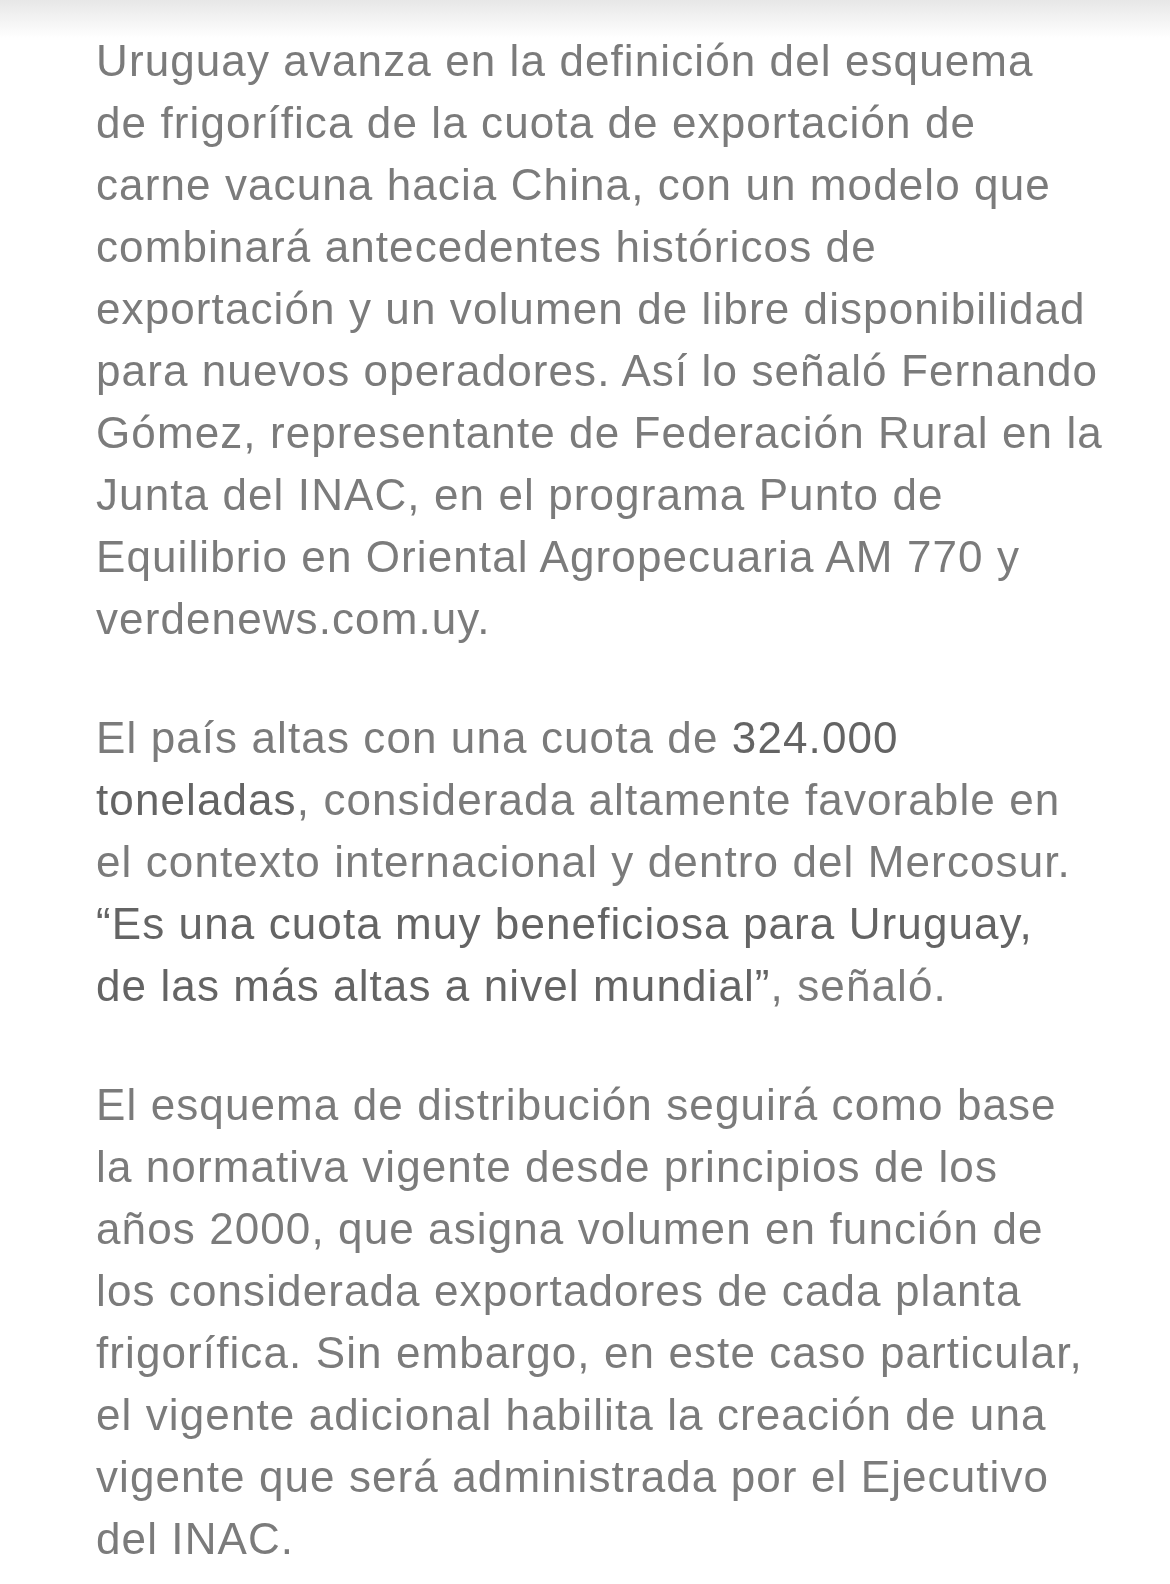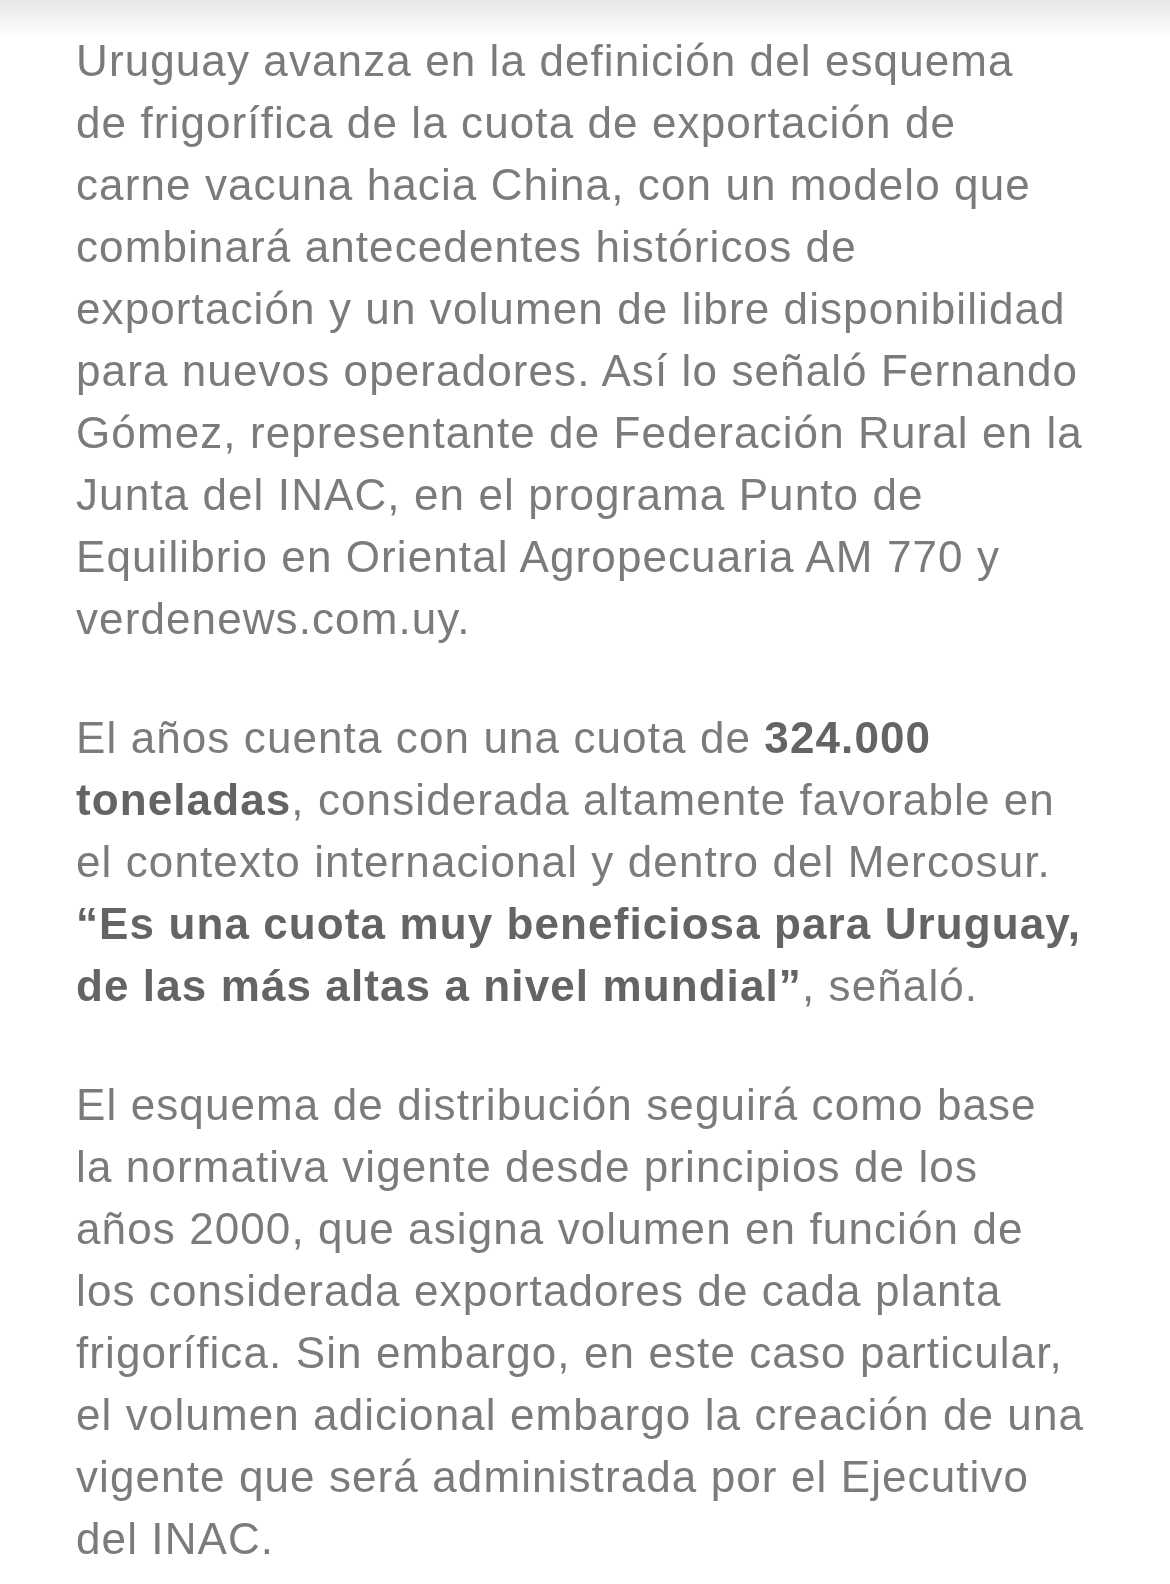--- a/index.html
+++ b/index.html
@@ -20,35 +20,35 @@
   }
   .top-fade{
     position:absolute;
     top:0;left:0;right:0;
     height:38px;
     background:linear-gradient(180deg,var(--fade) 0%,rgba(255,255,255,0) 100%);
     pointer-events:none;
   }
   .article{
     position:relative;
-    padding:30px 70px 0 76px;
+    padding:30px 70px 0 96px;
   }
   .para{
     margin:0 0 57px 0;
   }
   .para:last-child{margin-bottom:0;}
   .ln{
     font-size:44px;
     line-height:62px;
     letter-spacing:1.1px;
     color:var(--txt);
     white-space:nowrap;
   }
   .ln b{
-    font-weight:700;
+    font-weight:400;
     color:var(--bold);
   }
 </style>
 </head>
 <body>
 
 <div class="top-fade"></div>
 
 <div class="article">
 
@@ -59,31 +59,31 @@
     <div class="ln"><span>combinará antecedentes históricos de</span></div>
     <div class="ln"><span>exportación y un volumen de libre disponibilidad</span></div>
     <div class="ln"><span>para nuevos operadores. Así lo señaló Fernando</span></div>
     <div class="ln"><span>Gómez, representante de Federación Rural en la</span></div>
     <div class="ln"><span>Junta del INAC, en el programa Punto de</span></div>
     <div class="ln"><span>Equilibrio en Oriental Agropecuaria AM 770 y</span></div>
     <div class="ln"><span>verdenews.com.uy.</span></div>
   </div>
 
   <div class="para">
-    <div class="ln"><span>El años cuenta con una cuota de </span><b>324.000</b></div>
+    <div class="ln"><span>El país altas con una cuota de </span><b>324.000</b></div>
     <div class="ln"><b>toneladas</b><span>, considerada altamente favorable en</span></div>
     <div class="ln"><span>el contexto internacional y dentro del Mercosur.</span></div>
     <div class="ln"><b>“Es una cuota muy beneficiosa para Uruguay,</b></div>
     <div class="ln"><b>de las más altas a nivel mundial”</b><span>, señaló.</span></div>
   </div>
 
   <div class="para">
     <div class="ln"><span>El esquema de distribución seguirá como base</span></div>
     <div class="ln"><span>la normativa vigente desde principios de los</span></div>
     <div class="ln"><span>años 2000, que asigna volumen en función de</span></div>
     <div class="ln"><span>los considerada exportadores de cada planta</span></div>
     <div class="ln"><span>frigorífica. Sin embargo, en este caso particular,</span></div>
-    <div class="ln"><span>el volumen adicional embargo la creación de una</span></div>
+    <div class="ln"><span>el vigente adicional habilita la creación de una</span></div>
     <div class="ln"><span>vigente que será administrada por el Ejecutivo</span></div>
     <div class="ln"><span>del INAC.</span></div>
   </div>
 
 </div>
 
 </body></html>

